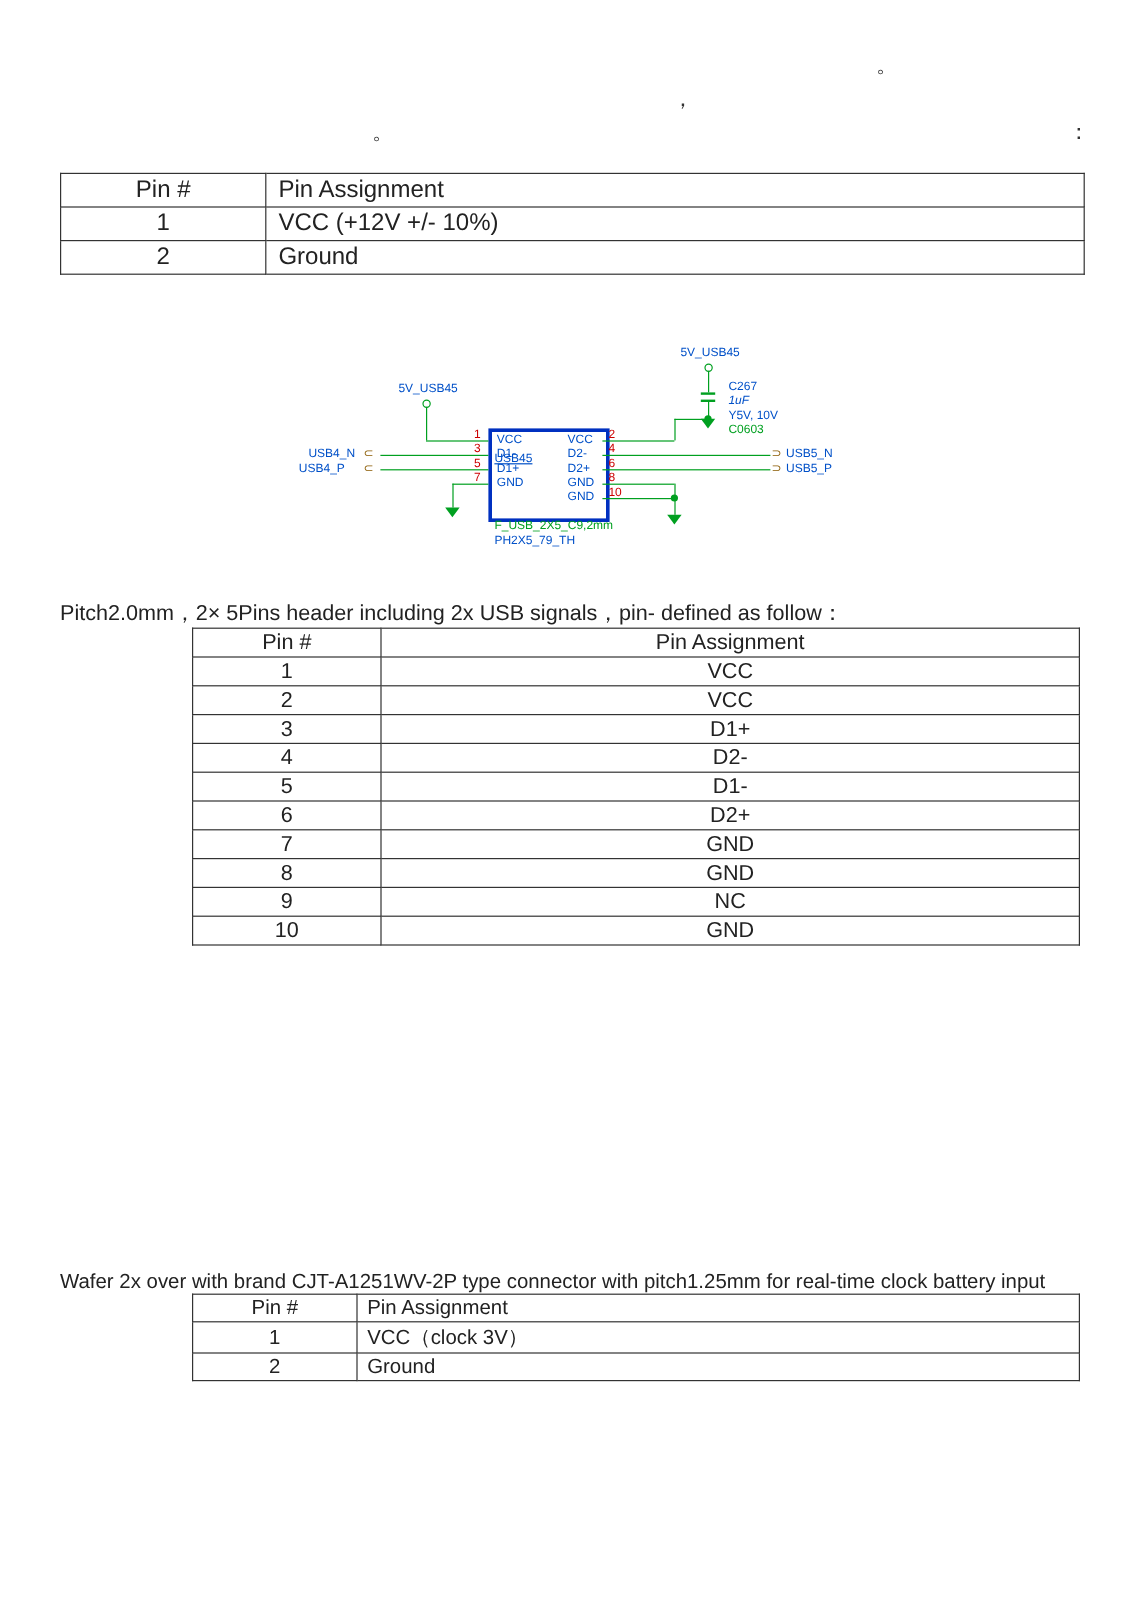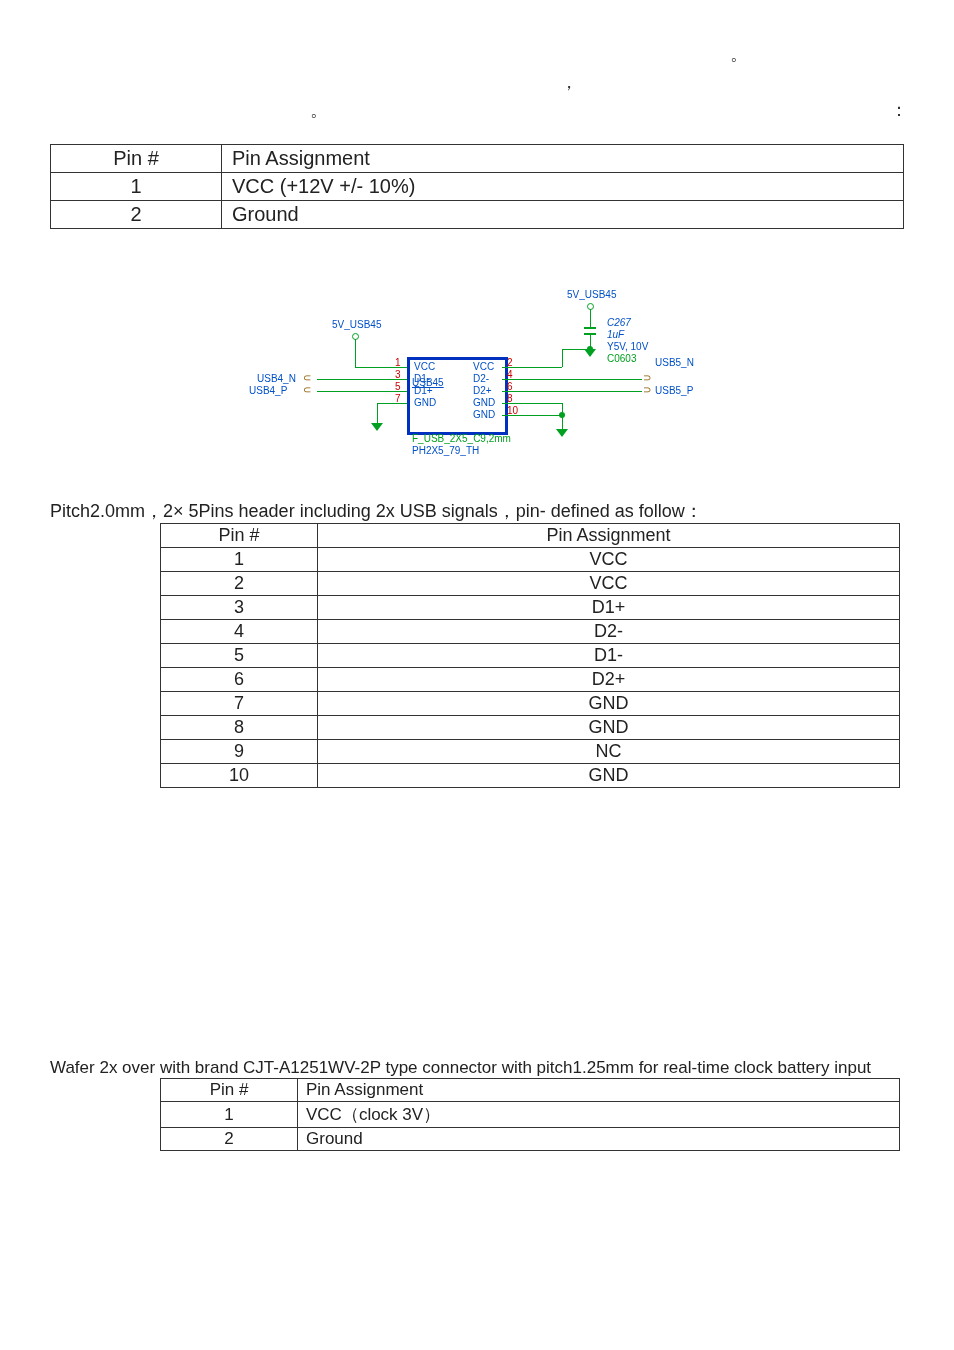--- a/index.html
+++ b/index.html
@@ -138,21 +138,21 @@
 <div class="schematic-wrap">
 
   <span class="sch-text sch-blue" style="left:350px; top:0;">5V_USB45</span>
   <div class="dot-open" style="left:370px; top:14px;"></div>
   <div class="line line-v" style="left:373px; top:20px; height:18px;"></div>
 
   <div class="line line-h" style="left:367px; top:38px; width:12px; height:2px; background:#00a020;"></div>
   <div class="line line-h" style="left:367px; top:44px; width:12px; height:2px; background:#00a020;"></div>
   <div class="line line-v" style="left:373px; top:46px; height:14px;"></div>
   <div class="gnd-triangle" style="left:367px; top:60px;"></div>
-  <span class="sch-text sch-blue" style="left:390px; top:28px;font-style:italic;">C267</span>
+  <span class="sch-text sch-blue" style="left:390px; top:28px;">C267</span>
   <span class="sch-text sch-blue" style="left:390px; top:40px;font-style:italic;">1uF</span>
   <span class="sch-text sch-blue" style="left:390px; top:52px;">Y5V, 10V</span>
   <span class="sch-text sch-green" style="left:390px; top:64px;">C0603</span>
 
   <span class="sch-text sch-blue" style="left:115px; top:30px;">5V_USB45</span>
   <div class="dot-open" style="left:135px; top:44px;"></div>
   <div class="line line-v" style="left:138px; top:50px; height:28px;"></div>
 
   <span class="sch-text sch-blue" style="left:195px; top:56px; text-decoration:underline;margin-top:32px;">USB45</span>
 
@@ -200,21 +200,21 @@
   <div class="line line-h" style="left:285px; top:90px; width:140px;"></div>
   <div class="line line-h" style="left:285px; top:102px; width:140px;"></div>
   <div class="line line-h" style="left:285px; top:114px; width:60px;"></div>
   <div class="line line-h" style="left:285px; top:126px; width:60px;"></div>
   <div class="line line-v" style="left:345px; top:114px; height:26px;"></div>
   <div class="dot-green" style="left:342px; top:123px;"></div>
   <div class="gnd-triangle" style="left:339px; top:140px;"></div>
 
   <span class="sch-text sch-brown" style="left:426px; top:83px;">⊃</span>
   <span class="sch-text sch-brown" style="left:426px; top:95px;">⊃</span>
-  <span class="sch-text sch-blue" style="left:438px; top:68px;">USB5_N</span>
+  <span class="sch-text sch-blue" style="left:438px; top:84px;">USB5_N</span>
   <span class="sch-text sch-blue" style="left:438px; top:96px;">USB5_P</span>
 
   <span class="sch-text sch-green" style="left:195px; top:144px;">F_USB_2X5_C9,2mm</span>
   <span class="sch-text sch-blue" style="left:195px; top:156px;">PH2X5_79_TH</span>
 </div>
 
 <div class="desc-text">Pitch2.0mm，2× 5Pins header including 2x USB signals，pin- defined as follow：</div>
 
 <table class="pin-table2">
   <tbody>

